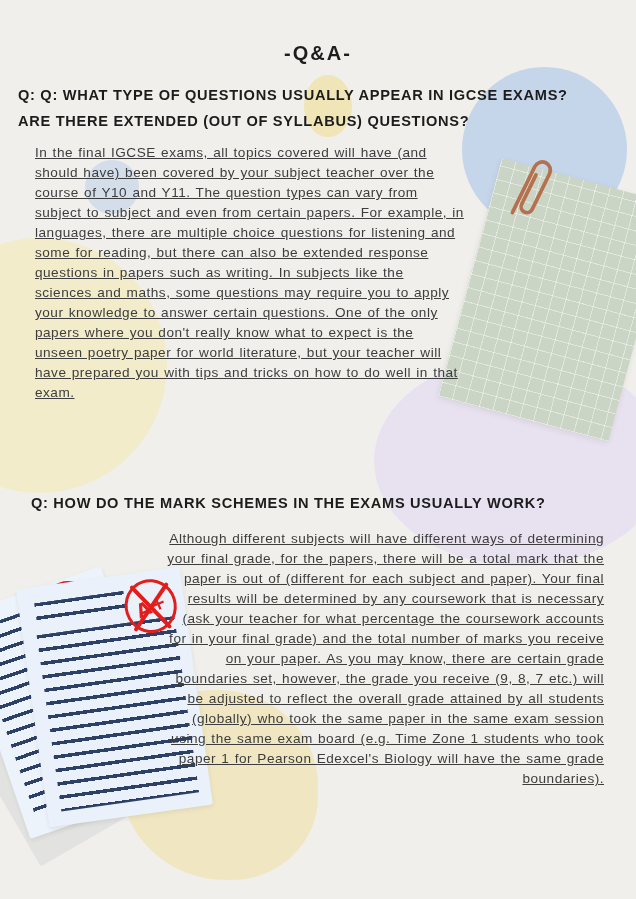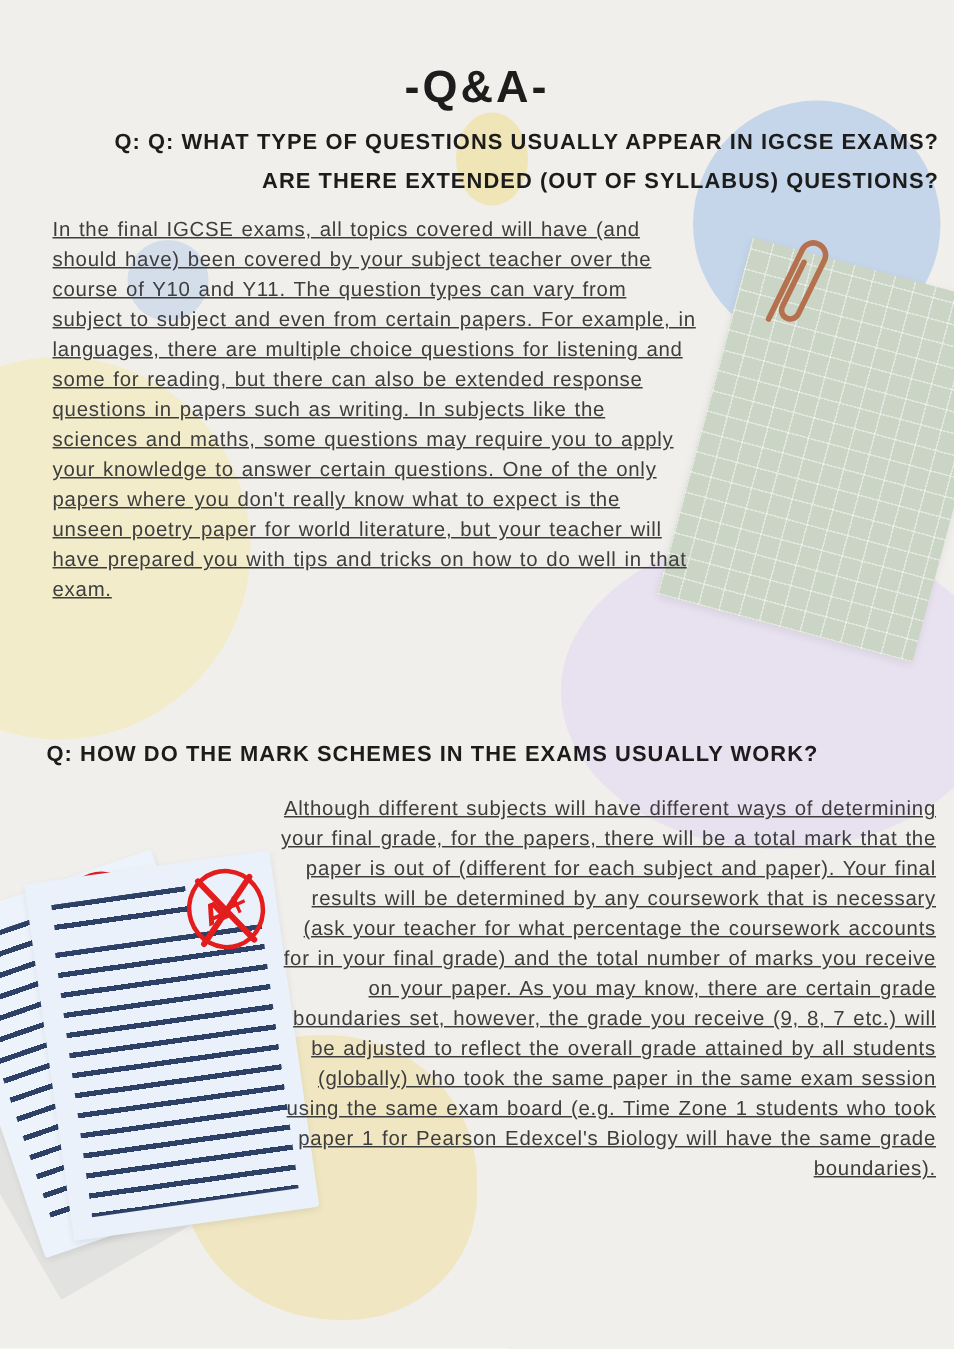--- a/index.html
+++ b/index.html
@@ -30,27 +30,27 @@
   .lines-back{position:absolute;left:12px;top:18px;right:10px;bottom:22px;}
   .lines-short{position:absolute;left:16px;top:16px;width:90px;height:24px;}
   .lines-full{position:absolute;left:14px;top:48px;right:12px;height:178px;}
   .red-arc{position:absolute;top:2px;right:22px;width:38px;height:32px;border:3px solid #e02020;border-radius:50%;}
   .grade-mark{position:absolute;top:8px;right:8px;width:46px;height:48px;border:3.5px solid #e31c1c;border-radius:50%;transform:rotate(-10deg);display:flex;align-items:center;justify-content:center;}
   .grade-label{font-family:"DejaVu Sans",sans-serif;font-weight:bold;font-size:19px;color:#e31c1c;transform:rotate(-6deg);}
   .strike{position:absolute;width:58px;height:3.5px;background:#e31c1c;left:-6px;top:23px;border-radius:2px;}
   .strike-1{transform:rotate(-38deg);}
   .strike-2{transform:rotate(64deg);}
   
-  .title{left:0;top:42px;width:636px;text-align:center;font-size:30px;font-weight:bold;letter-spacing:2px;color:#1d1d1d;}
+  .title{left:0;top:42px;width:636px;text-align:center;font-size:20px;font-weight:bold;letter-spacing:2px;color:#1d1d1d;}
   .question{font-size:14.6px;font-weight:bold;letter-spacing:.7px;line-height:25.5px;color:#1c1c1c;}
-  .q1{left:18px;top:83px;width:608px;text-align:right;}
+  .q1{left:18px;top:83px;width:608px;}
   .q2{left:31px;top:491px;width:600px;}
   .answer{font-size:13.6px;font-weight:500;letter-spacing:.5px;word-spacing:1px;line-height:20px;color:#3d3d3d;text-decoration:underline;}
   .a1{left:35px;top:143px;width:430px;text-align:left;}
-  .a2{left:182px;top:529px;width:442px;text-align:right;}
+  .a2{left:162px;top:529px;width:442px;text-align:right;}
   .z1{z-index:1}.z2{z-index:2}.z3{z-index:3}.z4{z-index:4}
 </style>
 </head>
 <body>
 
 <div class="page">
 
   <div class="blob yellow-top z1"></div>
   <div class="blob blue-big z1"></div>
   <div class="blob blue-small z1"></div>

